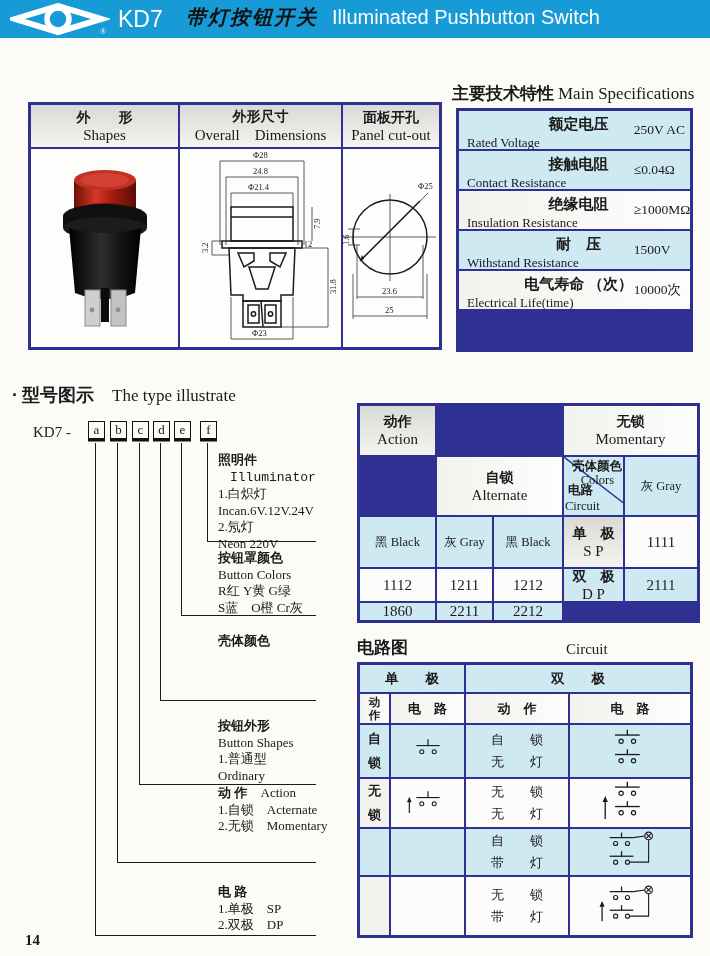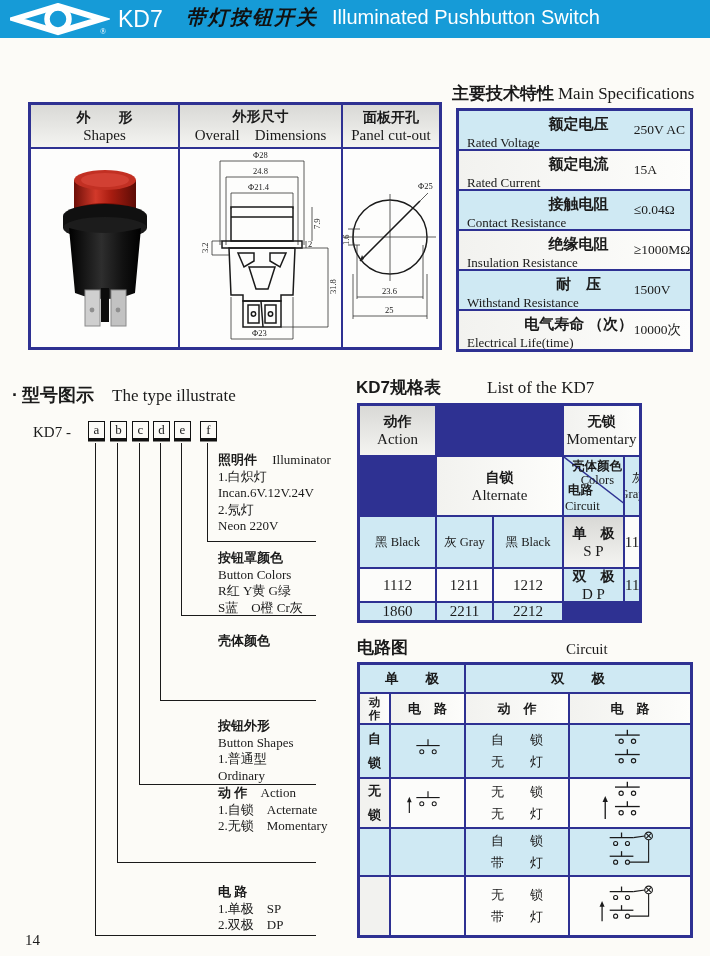--- a/index.html
+++ b/index.html
@@ -14,21 +14,21 @@
   .title-zh{position:absolute;left:186px;top:4px;color:#111;font-size:20px;font-weight:bold;font-style:italic;
             font-family:"Liberation Sans","DejaVu Sans",sans-serif;letter-spacing:2px;}
   .title-en{position:absolute;left:332px;top:6px;color:#fff;font-size:20px;
             font-family:"Liberation Sans","DejaVu Sans",sans-serif;}
   
   .gridtbl{position:absolute;background:#2e3192;display:grid;gap:2px;padding:3px;box-sizing:border-box;}
   .cell{position:relative;overflow:hidden;}
   .bg-blue{background:#cfe9f3;}
   .bg-white{background:linear-gradient(90deg,#f2f2ef,#fdfdfb);}
   .bg-gray{background:linear-gradient(180deg,#d9d9d6,#f4f4f1);}
-  .cc{display:flex;flex-direction:column;align-items:center;justify-content:center;text-align:right;}
+  .cc{display:flex;flex-direction:column;align-items:center;justify-content:center;text-align:center;}
   .zh{font-weight:bold;font-size:14px;}
   .en{font-size:15px;}
   
   .spec-title-zh{font-weight:bold;font-size:17px;font-family:"Liberation Sans","DejaVu Sans",sans-serif;}
   .spec-title-en{font-size:17px;}
   .spec-row .zh{font-size:15px;display:block;margin:4px 0 1px 8px;text-align:center;font-family:Liberation Serif, serif;}
   .spec-row .en{font-size:13px;display:block;margin:0 0 0 8px;text-align:left;}
   .spec-val{position:absolute;left:67%;top:50%;transform:translateY(-50%);font-size:13.5px;margin-left:20px;}
   
   .ti-head-zh{font-weight:bold;font-size:18px;font-family:"Liberation Sans","DejaVu Sans",sans-serif;}
@@ -188,25 +188,20 @@
   <div class="abs" style="left:452px;top:82px;">
     <span class="spec-title-zh">主要技术特性</span>
     <span class="spec-title-en">Main Specifications</span>
   </div>
   <div class="gridtbl" style="left:456px;top:108px;width:237px;height:244px;grid-template-columns:1fr;grid-template-rows:repeat(6,1fr);">
     <div class="cell bg-blue spec-row">
       <span class="zh">额定电压</span>
       <span class="en">Rated Voltage</span>
       <span class="spec-val">250V AC</span>
     </div>
-    <div class="cell bg-white spec-row">
-      <span class="zh">额定电流</span>
-      <span class="en">Rated Current</span>
-      <span class="spec-val">15A</span>
-    </div>
     <div class="cell bg-blue spec-row">
       <span class="zh">接触电阻</span>
       <span class="en">Contact Resistance</span>
       <span class="spec-val">≤0.04Ω</span>
     </div>
     <div class="cell bg-white spec-row">
       <span class="zh">绝缘电阻</span>
       <span class="en">Insulation Resistance</span>
       <span class="spec-val">≥1000MΩ</span>
     </div>
@@ -238,21 +233,21 @@
 
   <div class="conn" style="left:207px;top:443px;width:108px;height:98px;"></div>
   <div class="conn" style="left:181px;top:443px;width:134px;height:172px;"></div>
   <div class="conn" style="left:160px;top:443px;width:155px;height:257px;"></div>
   <div class="conn" style="left:139px;top:443px;width:176px;height:341px;"></div>
   <div class="conn" style="left:117px;top:443px;width:198px;height:419px;"></div>
   <div class="conn" style="left:95px;top:443px;width:220px;height:492px;"></div>
 
   <div class="tblock" style="top:452px;">
     <div class="head"><b>照明件</b>
-      <span style="margin-left:12px;">Illuminator</span></div>
+      <span style="margin-left:12px;font-family:Liberation Mono, monospace;">Illuminator</span></div>
     <div class="pre">1.白炽灯
 Incan.6V.12V.24V
 2.氖灯
 Neon 220V</div>
   </div>
   <div class="tblock" style="top:550px;">
     <div class="head"><b>按钮罩颜色</b></div>
     <div class="pre">Button Colors
 R红 Y黄 G绿
 S蓝　O橙 Cr灰</div>
@@ -271,25 +266,21 @@
       <span style="margin-left:10px;">Action</span></div>
     <div class="pre">1.自锁　Acternate
 2.无锁　Momentary</div>
   </div>
   <div class="tblock" style="top:884px;">
     <div class="head"><b>电 路</b></div>
     <div class="pre">1.单极　SP
 2.双极　DP</div>
   </div>
 
-  <div class="abs" style="left:356px;top:376px;">
-    <span class="spec-title-zh">KD7规格表</span>
-    <span class="spec-title-en" style="margin-left:42px;">List of the KD7</span>
-  </div>
-  <div class="gridtbl" style="left:357px;top:403px;width:285px;height:220px;grid-template-columns:75px 55px 68px 59px 1fr;grid-template-rows:49px 58px 50px 1fr;">
+  <div class="gridtbl" style="left:357px;top:403px;width:343px;height:220px;grid-template-columns:75px 55px 68px 59px 1fr;grid-template-rows:49px 58px 50px 1fr;">
     <div class="cell bg-gray cc">
       <span class="zh">动作</span>
       <span class="en">Action</span>
     </div>
     <div class="cell bg-white cc" style="grid-column:4/6;">
       <span class="zh">无锁</span>
       <span class="en">Momentary</span>
     </div>
     <div class="cell bg-white cc" style="grid-column:2/4;">
       <span class="zh">自锁</span>
@@ -486,14 +477,14 @@
           <circle class="symdot" cx="37" cy="38" r="2.4"></circle>
         <circle class="symdot" cx="62" cy="7" r="4.5"></circle>
         <line class="symdot" x1="59" y1="4" x2="65" y2="10"></line>
           <line class="symdot" x1="65" y1="4" x2="59" y2="10"></line>
         <polyline class="symdot" points="44,9 57.5,7"></polyline>
         <polyline class="symdot" points="62,11.5 62,38 40,38" fill="none"></polyline>
       </svg>
       </div>
   </div>
 
-  <div class="abs" style="left:25px;top:932px;font-size:15px;">14</div>
+  <div class="abs" style="left:25px;top:932px;font-size:15px;font-weight:bold;">14</div>
 </div>
 
 </body></html>

